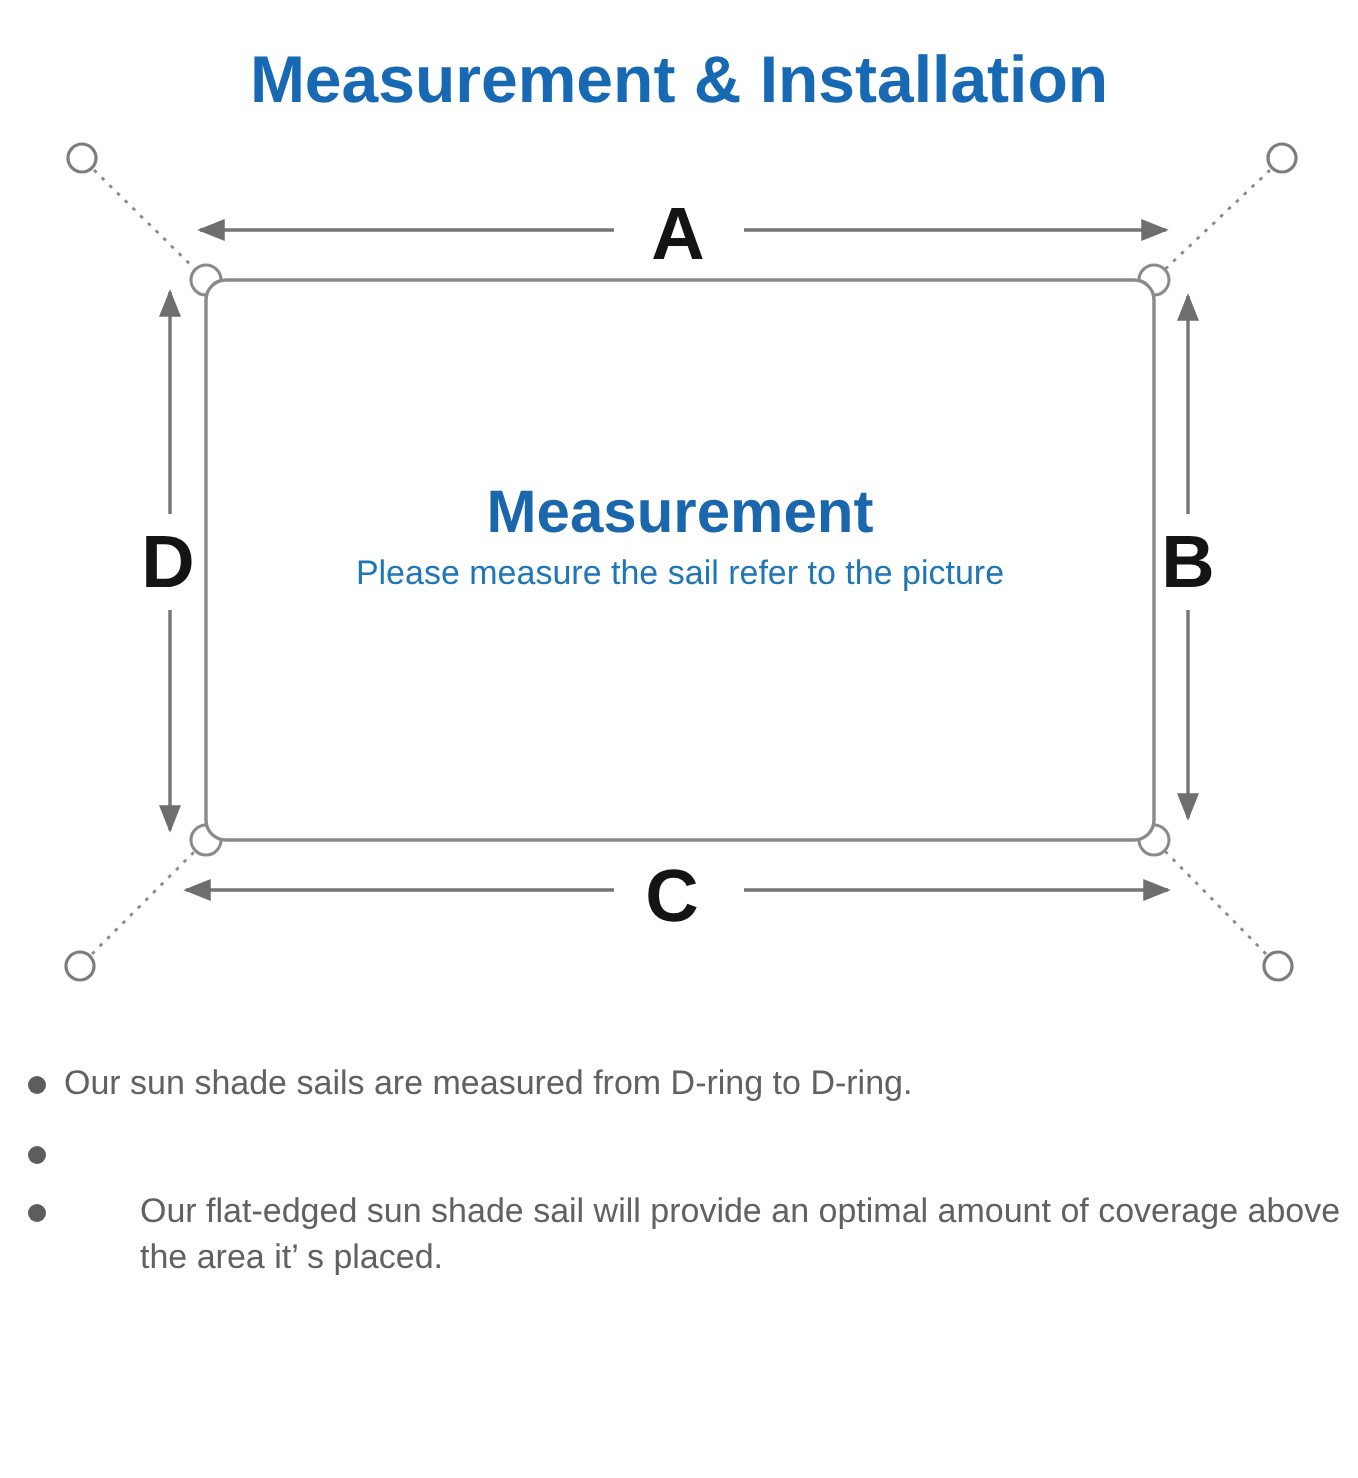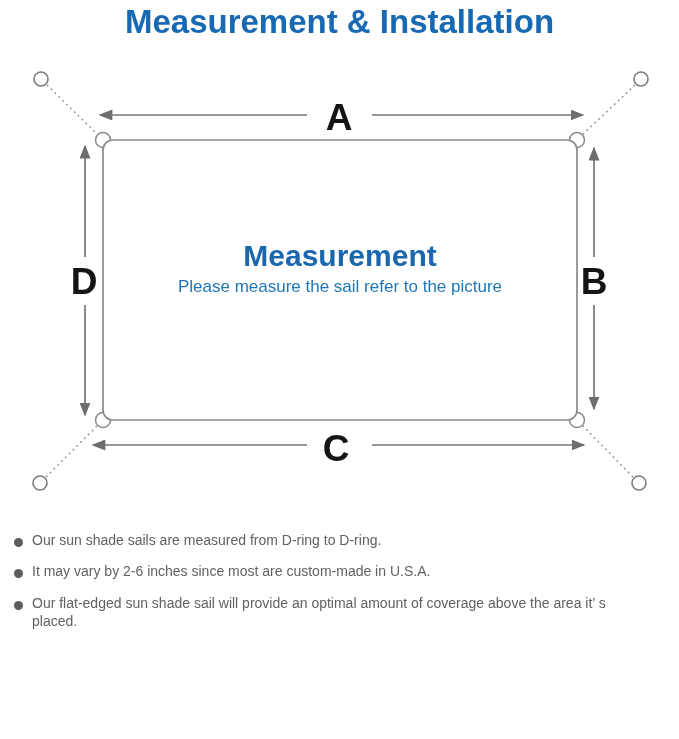--- a/index.html
+++ b/index.html
@@ -5,48 +5,48 @@
   html,body{margin:0;padding:0;background:#ffffff;}
   .page{
     position:relative;
     width:679px;height:739px;
     background:#ffffff;
     font-family:"Liberation Sans", sans-serif;
     overflow:hidden;
   }
   .page-title{
     position:absolute;top:0;left:0;right:0;
-    margin:0;padding-top:3px;
+    margin:0;padding-top:21px;
     text-align:center;
     font-size:33px;font-weight:700;
     color:#1769b3;
     letter-spacing:0px;
   }
   .diagram-wrap{
     position:absolute;top:48px;left:0;
     width:679px;height:460px;
   }
   .notes{
     position:absolute;left:8px;top:531px;right:0;
   }
   .note{
     display:flex;align-items:flex-start;
     margin-bottom:13px;
     color:#616161;
-    font-size:14px;line-height:1.32;
+    font-size:17px;line-height:1.32;
   }
   .note .dot{
     flex:0 0 auto;
     width:9px;height:9px;border-radius:50%;
     background:#5d5d5d;
     margin:7px 9px 0 6px;
   }
   .note .txt{display:block;}
   .note .txt.w650{max-width:650px;}
-  .note .txt.w605{max-width:605px;}
+  .note .txt.w605{max-width:605px;margin-left:38px;}
   svg text{font-family:"Liberation Sans", sans-serif;}
   .dim-label{font-size:37px;font-weight:700;fill:#141414;}
   .center-title{font-size:30px;font-weight:700;fill:#1b67ae;}
   .center-sub{font-size:17px;fill:#2077b7;}
 </style>
 </head>
 <body>
 
 <div class="page">
 
@@ -108,21 +108,20 @@
     </svg>
   </div>
 
   <div class="notes">
     <div class="note">
       <span class="dot"></span>
       <span class="txt">Our sun shade sails are measured from D-ring to D-ring.</span>
     </div>
     <div class="note">
       <span class="dot"></span>
-      <span class="txt">It may vary by 2-6 inches since most are custom-made in U.S.A.</span>
     </div>
     <div class="note">
       <span class="dot"></span>
       <span class="txt w605">Our flat-edged sun shade sail will provide an optimal amount of coverage above the area it’ s placed.</span>
     </div>
   </div>
 
 </div>
 
 </body></html>

